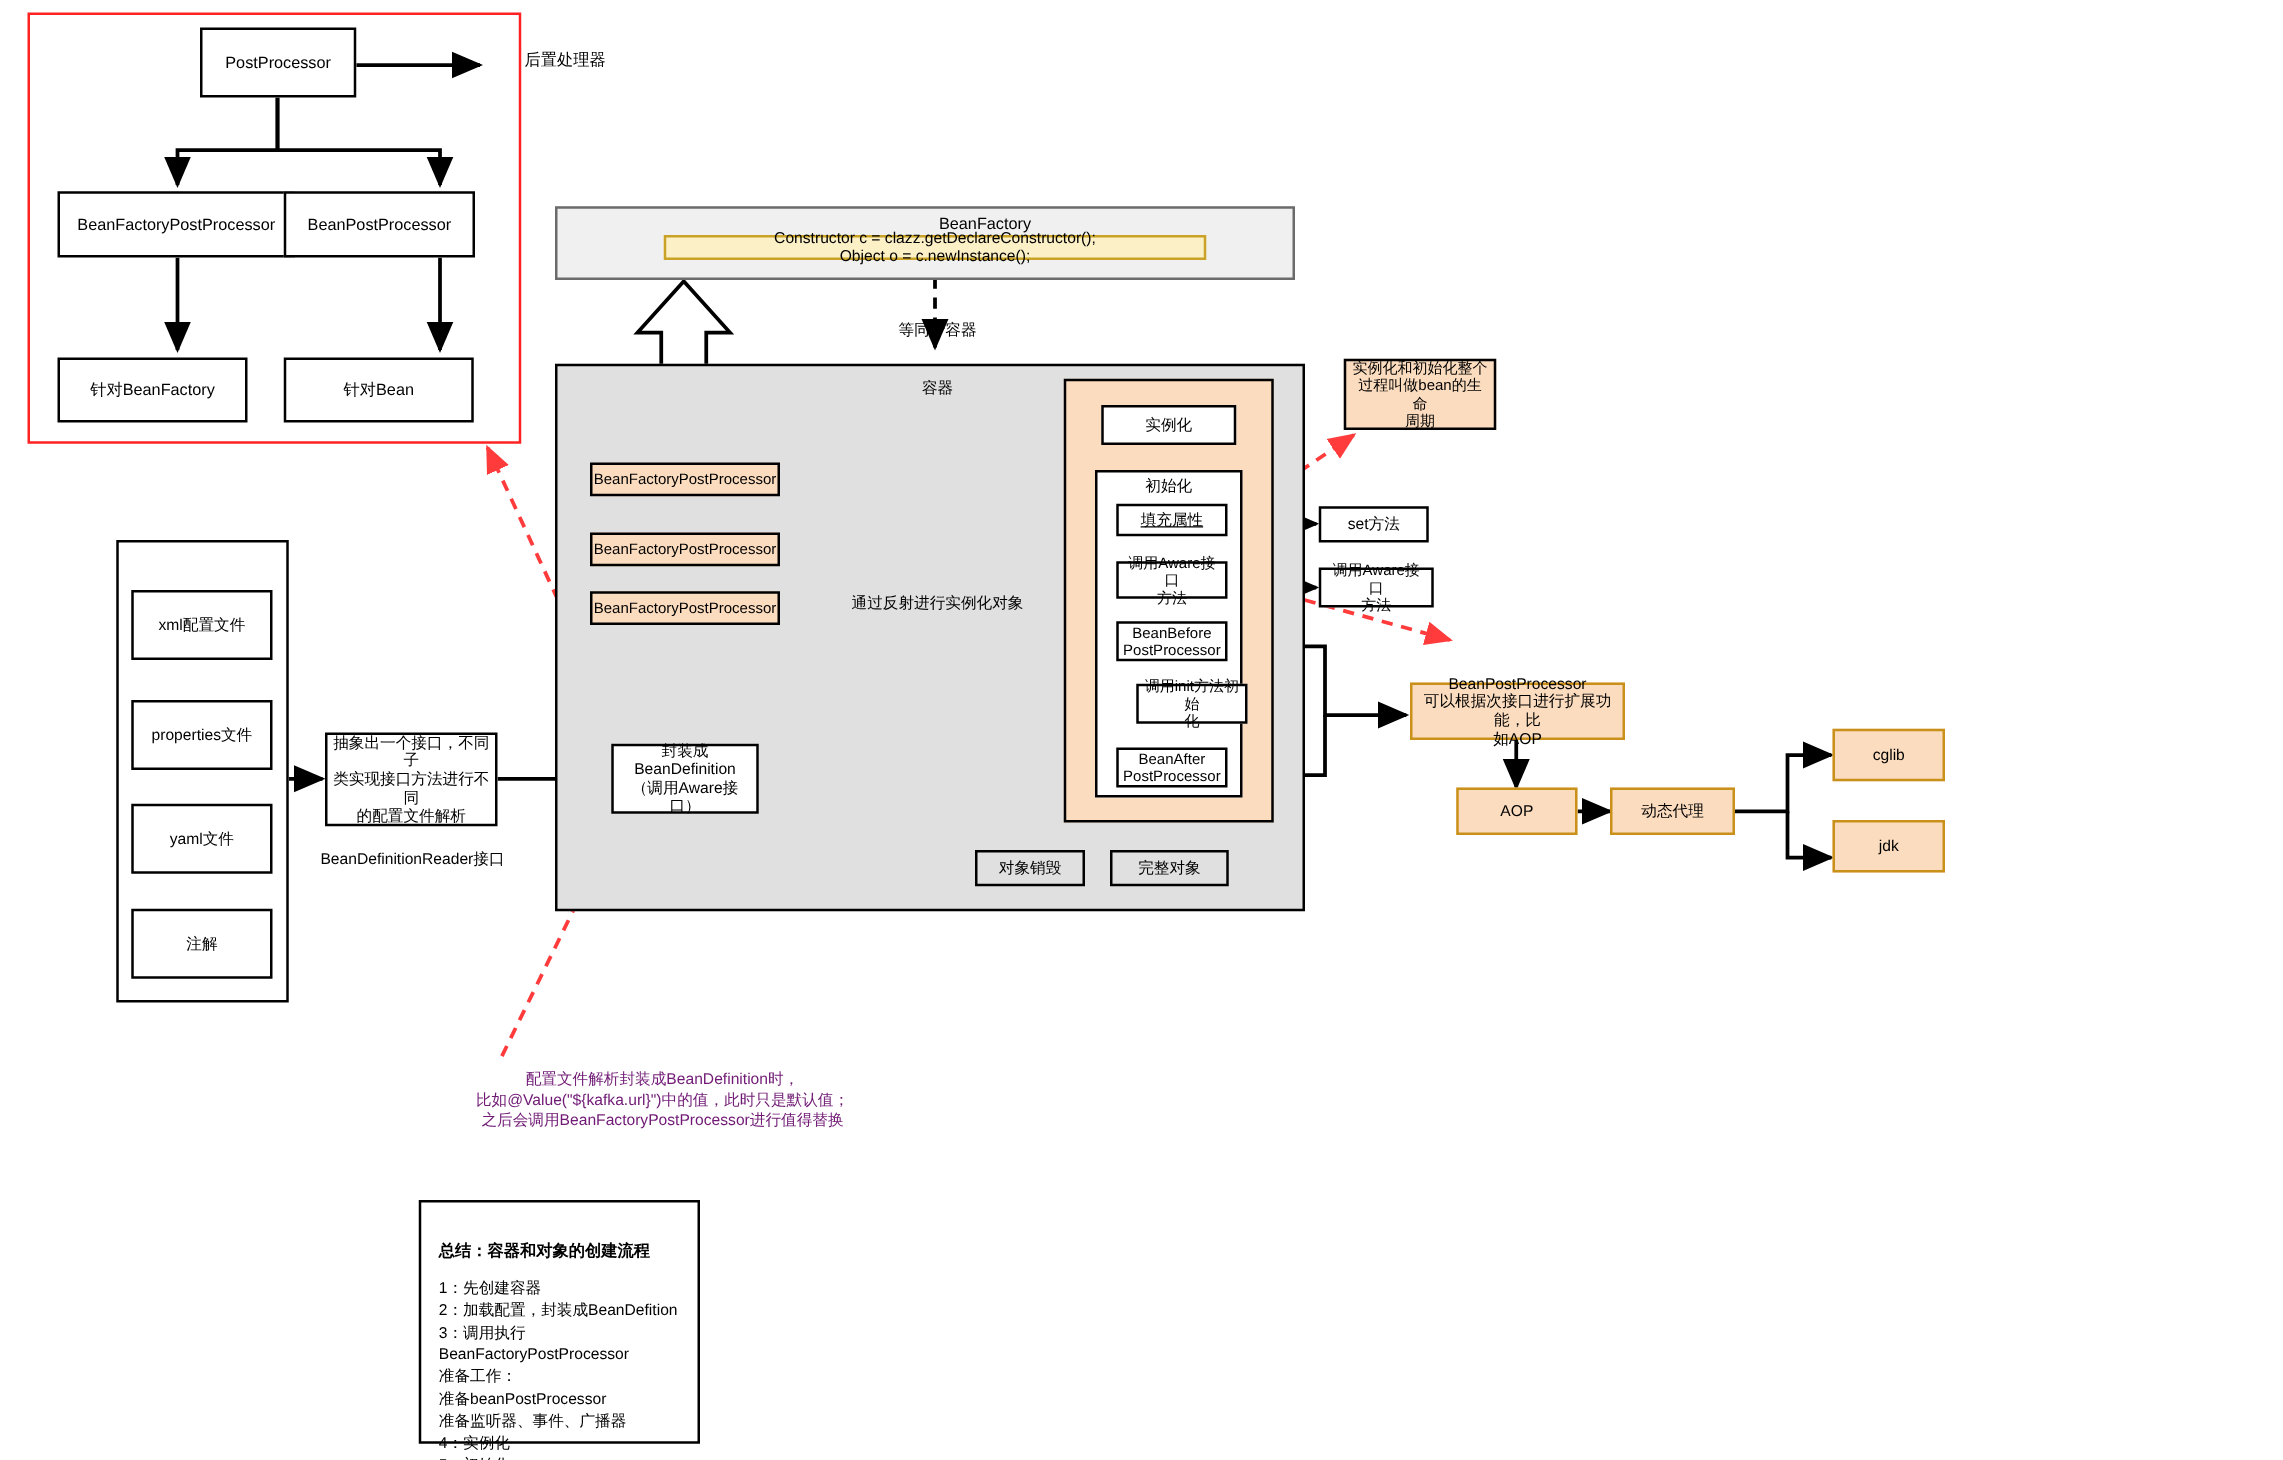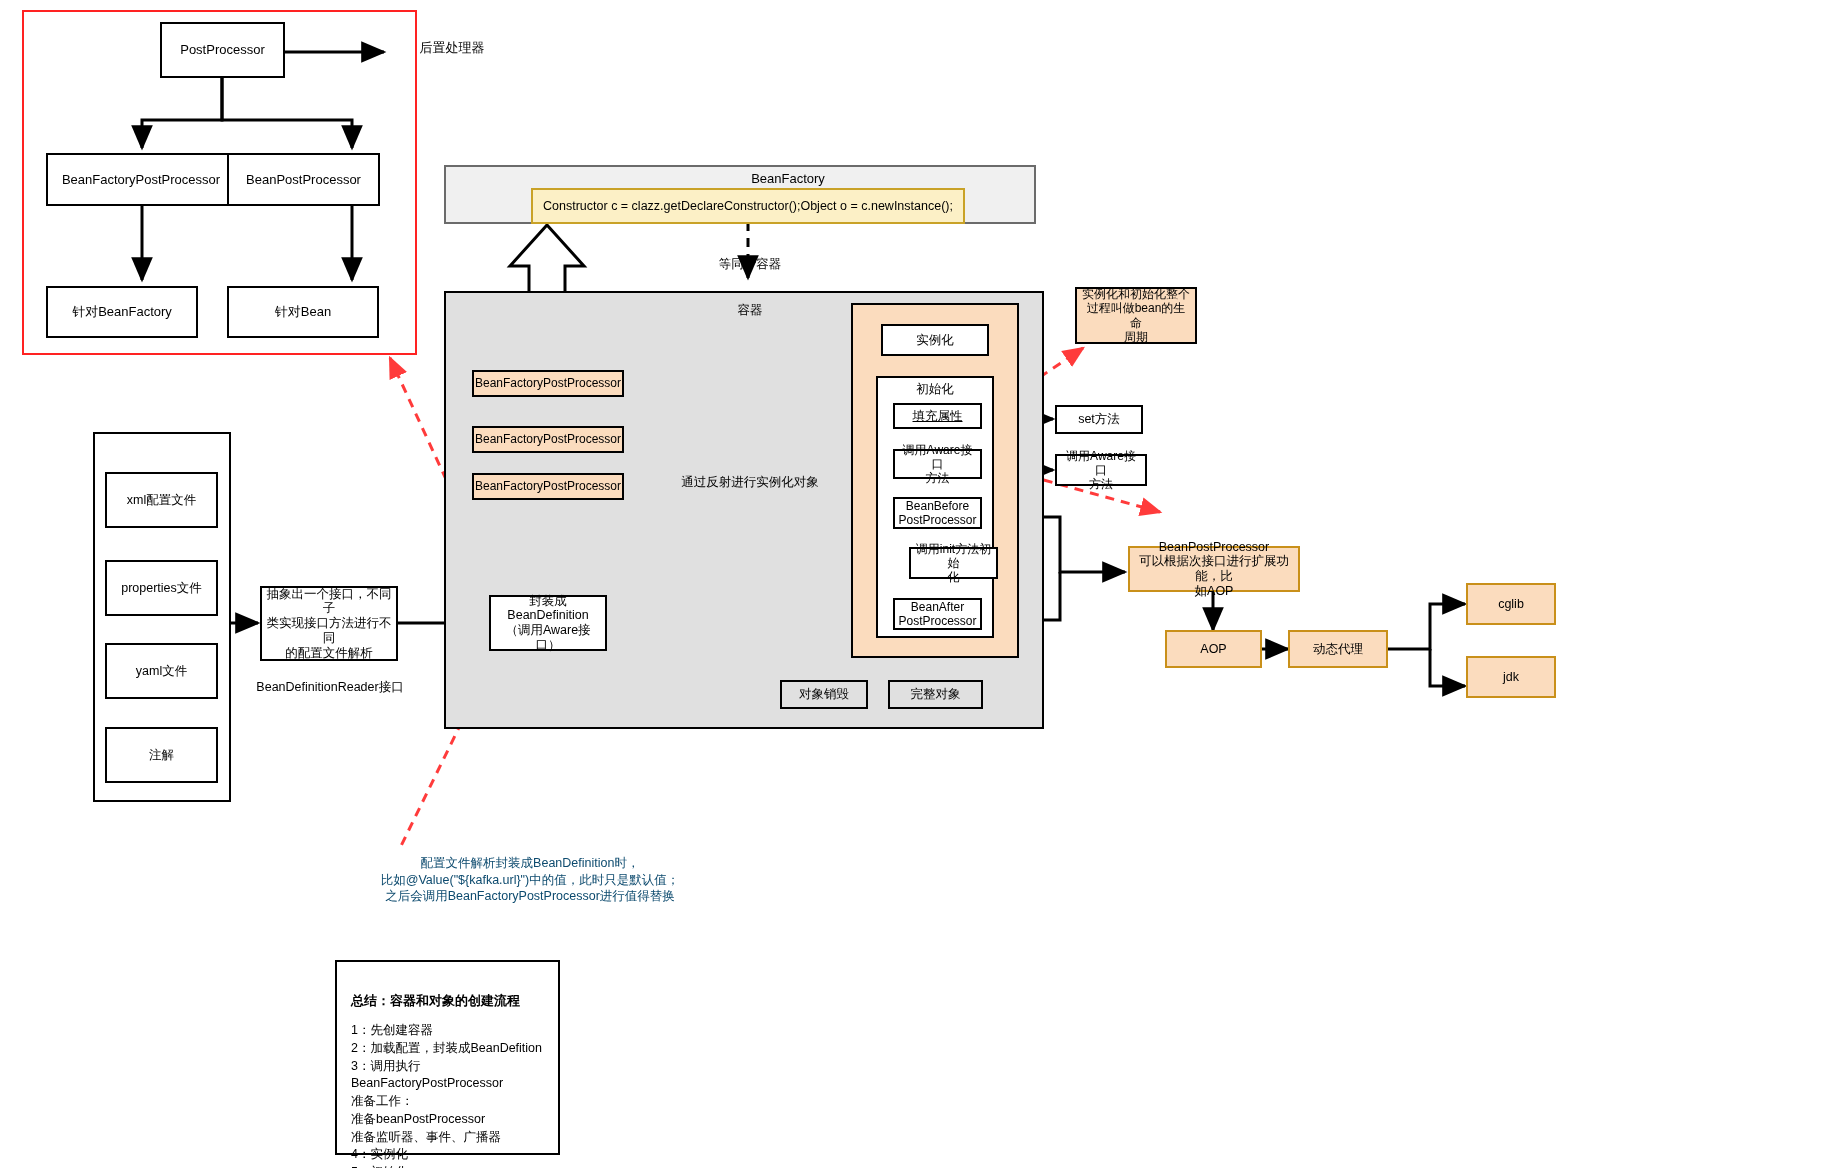--- a/index.html
+++ b/index.html
@@ -55,21 +55,21 @@
     text-align: center;
     line-height: 1.2;
   }
   .redbox {
     position: absolute;
     border: 2.5px solid #ff2222;
     background: transparent;
   }
   .redtext {
     position: absolute;
-    color: #0c4a6e;
+    color: #701a75;
     text-align: center;
     white-space: pre-line;
     line-height: 1.32;
     font-size: 12.5px;
   }
   .summary {
     position: absolute;
     border: 2.5px solid #000000;
     background: #ffffff;
     color: #000;
@@ -162,21 +162,21 @@
   <div class="box f13" style="left:46px; top:153px; width:190px; height:53px;">BeanFactoryPostProcessor</div>
 
   <div class="box f13" style="left:227px; top:153px; width:153px; height:53px;">BeanPostProcessor</div>
 
   <div class="box f13" style="left:46px; top:286px; width:152px; height:52px;">针对BeanFactory</div>
 
   <div class="box f13" style="left:227px; top:286px; width:152px; height:52px;">针对Bean</div>
 
   <div class="greybar" style="position:absolute; left:444px; top:165px; width:592px; height:59px;"></div>
   <div class="plainlabel f13" style="left:440px; top:171px; width:696px;">BeanFactory</div>
-  <div class="box yellow f125" style="left:531px; top:188px; width:434px; height:36px; flex-direction:row; justify-content:center;">
+  <div class="box yellow f125" style="left:531px; top:188px; width:434px; height:20px; flex-direction:column; justify-content:center;">
     <span>Constructor c = clazz.getDeclareConstructor();</span>
     <span>Object o = c.newInstance();</span>
   </div>
   <div class="plainlabel f125" style="left:690px; top:257px; width:120px;">等同于容器</div>
 
   <div class="greypanel" style="position:absolute; left:444px; top:291px; width:600px; height:438px;"></div>
   <div class="plainlabel f125" style="left:690px; top:303px; width:120px;">容器</div>
   <div class="plainlabel f125" style="left:660px; top:475px; width:180px;">通过反射进行实例化对象</div>
 
   <div class="box orange f12" style="left:472px; top:370px; width:152px; height:27px;">BeanFactoryPostProcessor</div>

